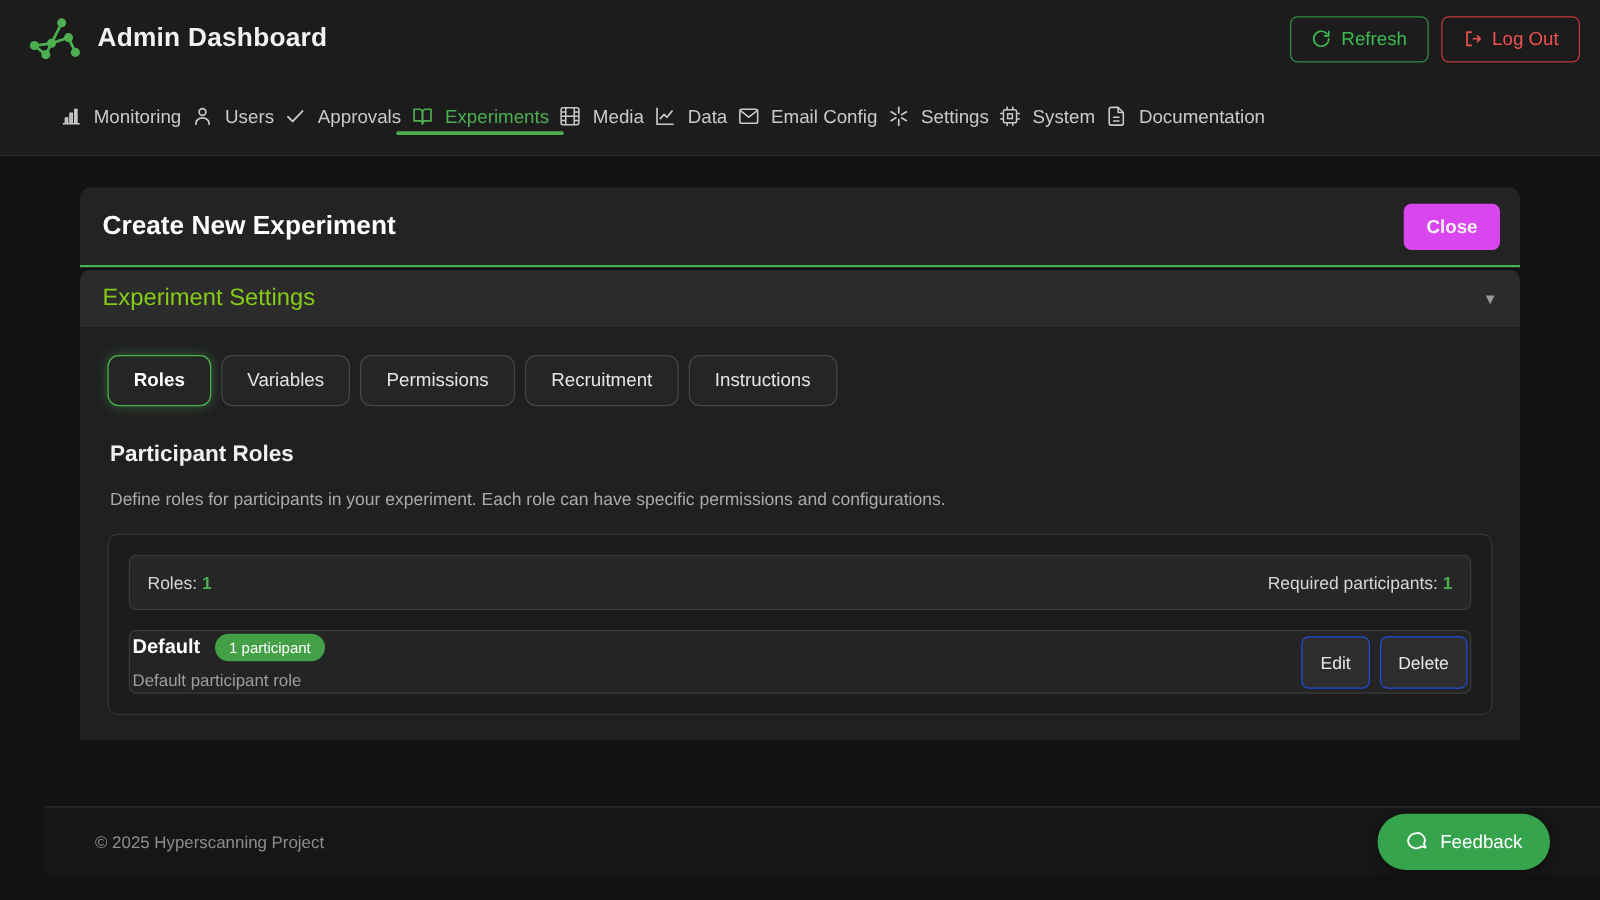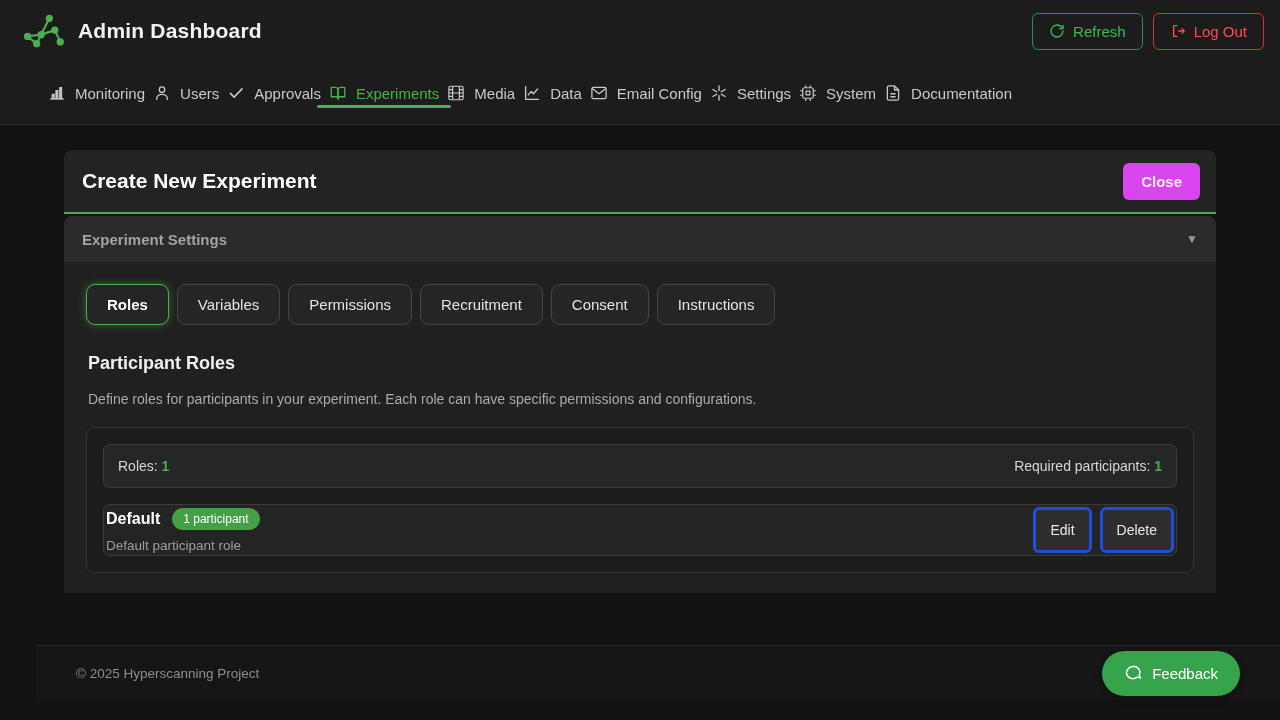--- a/index.html
+++ b/index.html
@@ -24,21 +24,21 @@
   .nav-item.active::after { content:""; position:absolute; left:-8px; right:-8px; bottom:16px; height:3px; border-radius:2px; background:#4caf50; }
 
   
   .main-area { height:520px; overflow:hidden; background:#121212; }
   .panel { margin:25px 64px 0; }
   .panel-header { background:#232324; border-radius:8px 8px 0 0; height:64px; display:flex; align-items:center; padding:0 16px 0 18px; border-bottom:2px solid #4caf50; }
   .panel-title { color:#ffffff; font-size:21px; font-weight:bold; }
   .btn-close { margin-left:auto; background:#d946ef; color:#f0f0f0; font-weight:bold; font-size:15px; border:none; border-radius:6px; padding:10px 18px; cursor:pointer; font-family:inherit; }
 
   .section-header { margin-top:2px; background:#2b2b2c; border-radius:8px 8px 0 0; height:46px; display:flex; align-items:center; padding:0 18px; cursor:pointer; }
-  .section-title { color:#a3a3a3; font-size:15px; font-weight:bold; }
+  .section-title { color:#84cc16; font-size:19px; font-weight:normal; }
   .section-caret { margin-left:auto; color:#9a9a9a; font-size:12px; }
 
   .section-body { background:#202021; padding:22px 22px 20px; }
   .tab-row { display:flex; gap:8px; }
   .tab-btn { background:#252526; border:1px solid #454546; color:#e4e4e4; font-size:15px; padding:11px 20px; border-radius:9px; cursor:pointer; font-family:inherit; }
   .tab-btn.active { border-color:#4caf50; color:#ffffff; font-weight:bold; box-shadow:0 0 9px rgba(76,175,80,.45); background:#242524; }
 
   .roles-heading { color:#f0f0f0; font-size:18px; font-weight:bold; margin:28px 0 0 2px; }
   .roles-desc { color:#aaaaab; font-size:14px; margin:17px 0 0 2px; }
 
@@ -47,21 +47,21 @@
   .stat-right { margin-left:auto; }
   .stat-value { color:#4caf50; font-weight:bold; }
 
   .role-card { margin-top:16px; border:1px solid #3a3a3b; background:#242425; border-radius:6px; padding:2px; display:flex; align-items:center; }
   .role-info { display:flex; flex-direction:column; gap:8px; }
   .role-title-row { display:flex; align-items:center; gap:12px; }
   .role-name { color:#ffffff; font-size:16px; font-weight:bold; }
   .role-badge { background:#43a047; color:#ffffff; font-size:12px; padding:4px 11px; border-radius:11px; }
   .role-desc { color:#9d9d9e; font-size:13.5px; }
   .role-actions { margin-left:auto; display:flex; gap:8px; }
-  .btn-ghost { background:#2d2d2e; border:3px solid #1d4ed8; color:#e8e8e8; font-size:14px; padding:12px 14px; border-radius:6px; cursor:pointer; font-family:inherit; }
+  .btn-ghost { background:#2d2d2e; border:1px solid #1d4ed8; color:#e8e8e8; font-size:14px; padding:12px 14px; border-radius:6px; cursor:pointer; font-family:inherit; }
 
   
   .app-footer { height:55px; background:#161617; border-top:1px solid #2c2c2d; display:flex; align-items:center; padding:0 40px;margin-left:36px; }
   .copyright { color:#8d8d8e; font-size:13.5px; }
   .btn-feedback { margin-left:auto; background:#36a44c; color:#ffffff; border:none; border-radius:23px; height:45px; padding:0 22px; display:flex; align-items:center; gap:10px; font-size:15px; cursor:pointer; font-family:inherit; box-shadow:0 2px 8px rgba(0,0,0,.4); }
   .btn-feedback svg { width:18px; height:18px; }
 </style>
 </head>
 <body>
 
@@ -224,21 +224,20 @@
       <span class="section-title">Experiment Settings</span>
       <span class="section-caret">▼</span>
     </div>
 
     <div class="section-body">
       <div class="tab-row">
           <button class="tab-btn active">Roles</button>
           <button class="tab-btn">Variables</button>
           <button class="tab-btn">Permissions</button>
           <button class="tab-btn">Recruitment</button>
-          <button class="tab-btn">Consent</button>
           <button class="tab-btn">Instructions</button>
         </div>
 
       <h3 class="roles-heading">Participant Roles</h3>
       <p class="roles-desc">Define roles for participants in your experiment. Each role can have specific permissions and configurations.</p>
 
       <div class="roles-container">
         <div class="stats-bar">
           <span>
             <span>Roles:</span>

